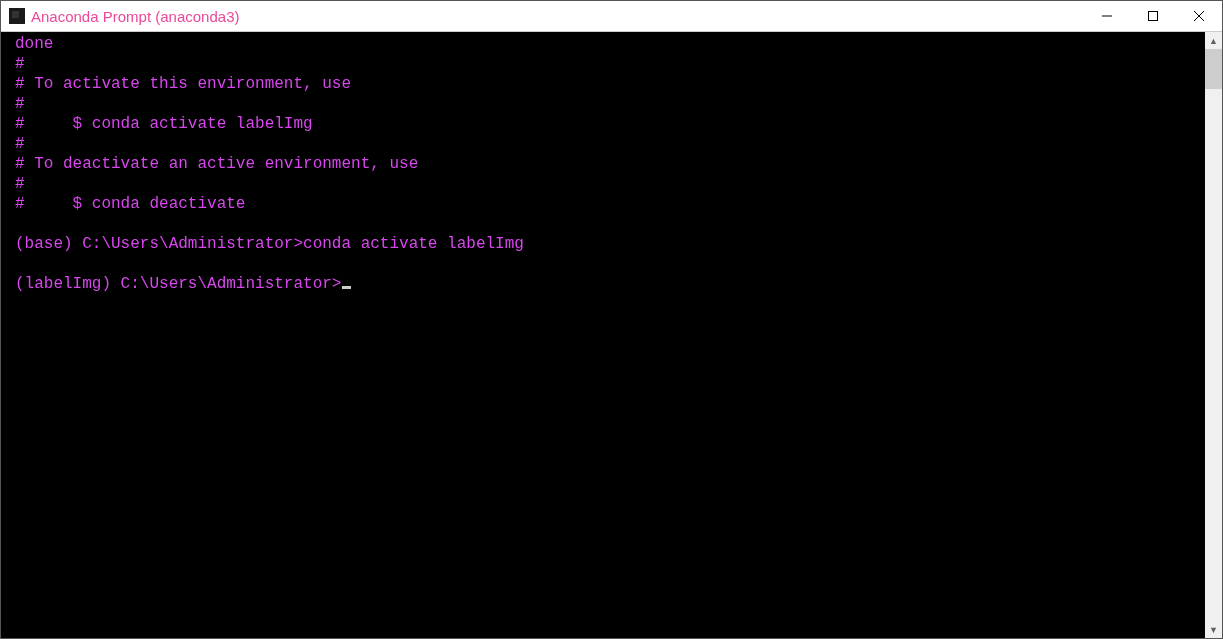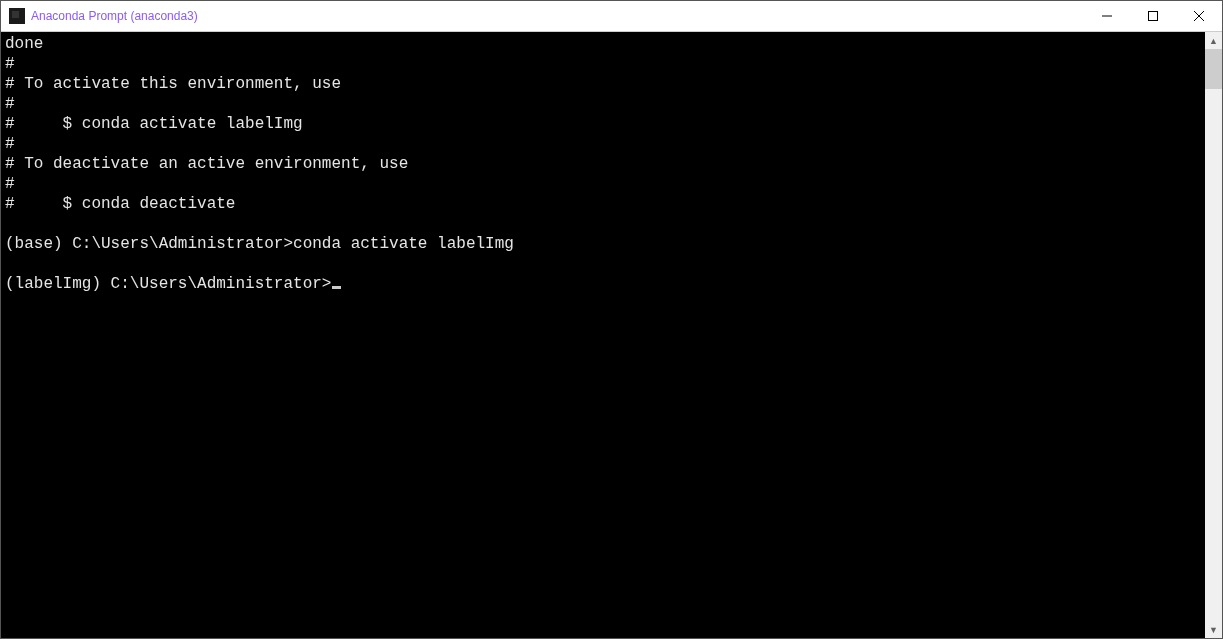--- a/index.html
+++ b/index.html
@@ -32,22 +32,22 @@
     }
     .titlebar-icon::after {
       content: "";
       position: absolute;
       left: 3px; top: 3px;
       width: 7px; height: 7px;
       background: #333;
     }
     .titlebar-text {
       flex: 0 0 auto;
-      font-size: 12px;
-      color: #8b5cf6;
+      font-size: 15px;
+      color: #ec4899;
       line-height: 31px;
     }
     .titlebar-spacer { flex: 1 1 auto; }
     .titlebar-btn {
       width: 46px;
       height: 31px;
       display: flex;
       align-items: center;
       justify-content: center;
       color: #000;
@@ -57,25 +57,25 @@
 
     .term-wrap {
       flex: 1 1 auto;
       display: flex;
       background: #000;
       position: relative;
     }
     .term {
       flex: 1 1 auto;
       background: #000;
-      color: #e5e5e5;
+      color: #d946ef;
       font-family: Consolas, "Courier New", monospace;
       font-size: 16px;
       line-height: 20px;
-      padding: 2px 0 0 4px;
+      padding: 2px 0 0 14px;
       white-space: pre;
       overflow: hidden;
     }
     .term-line { min-height: 20px; }
     .cursor {
       display: inline-block;
       width: 9px;
       height: 3px;
       background: #cccccc;
       vertical-align: -1px;

